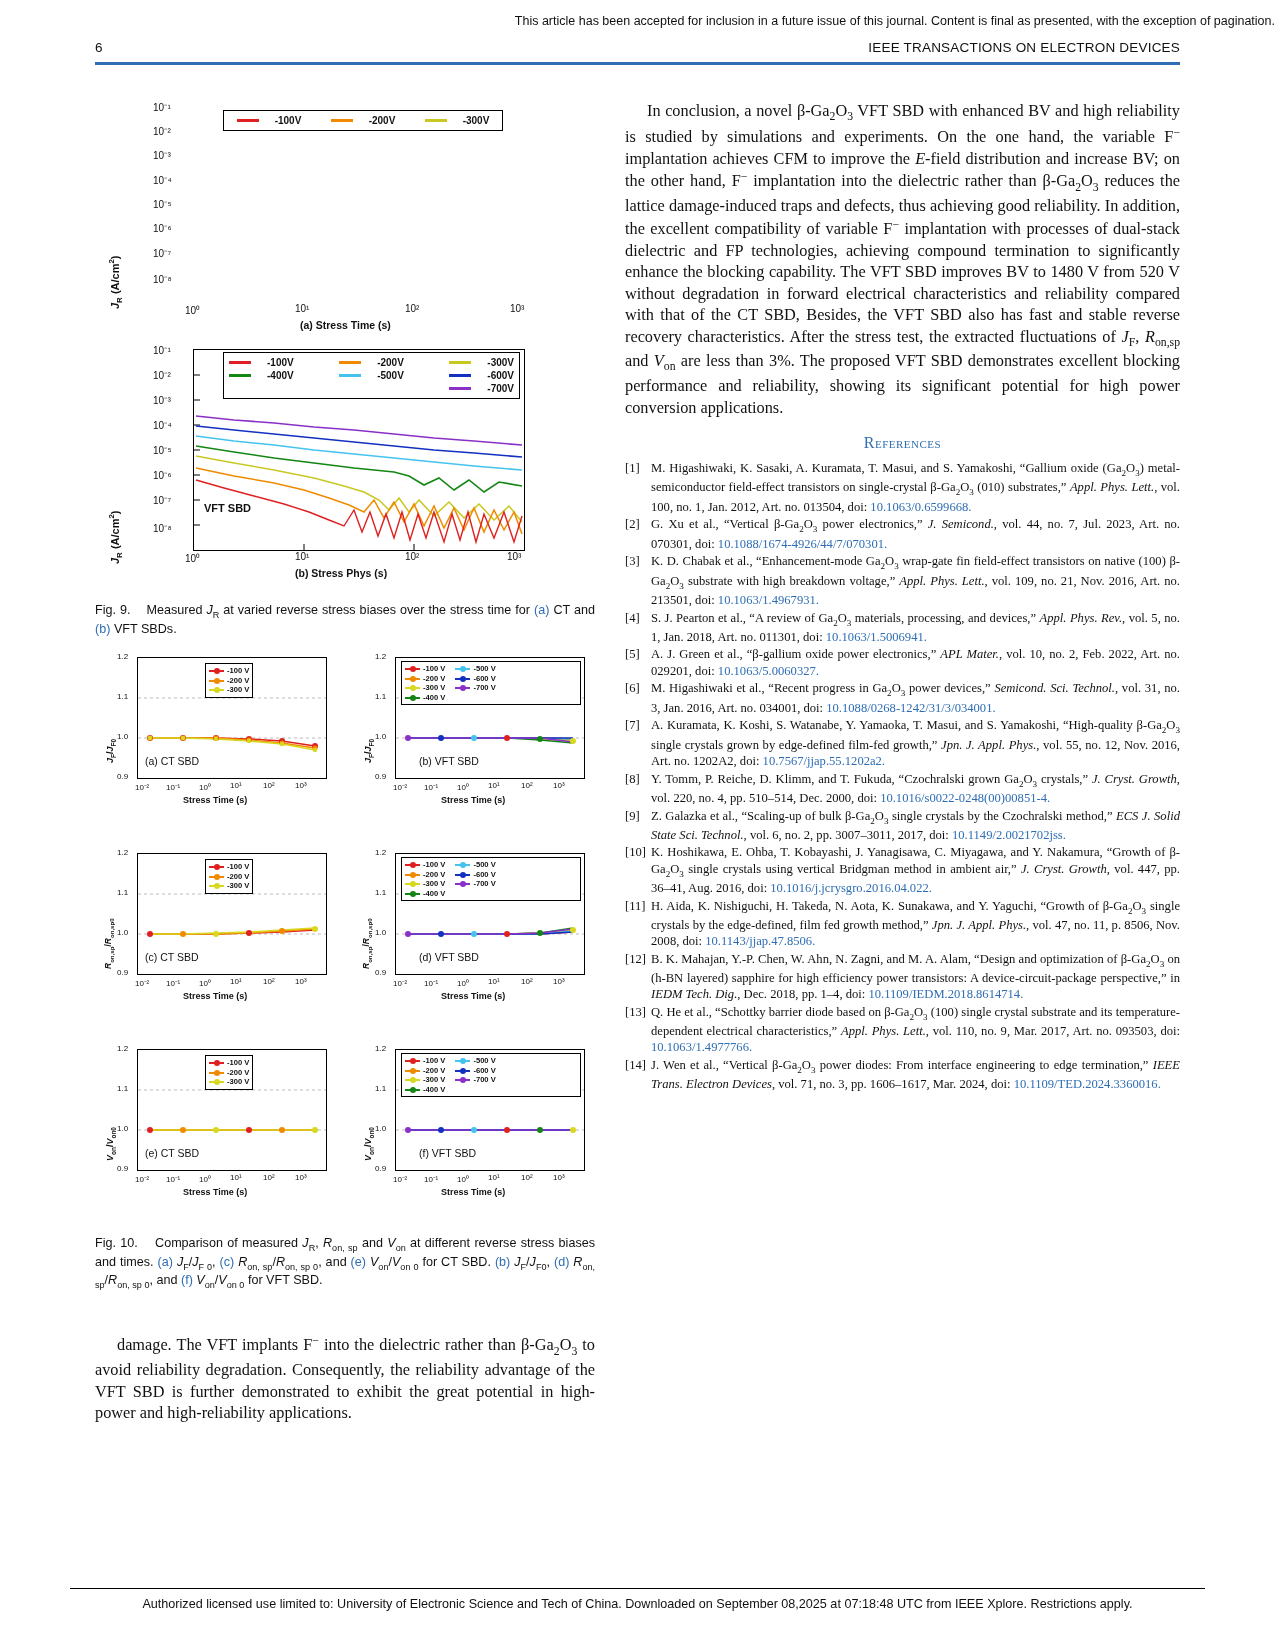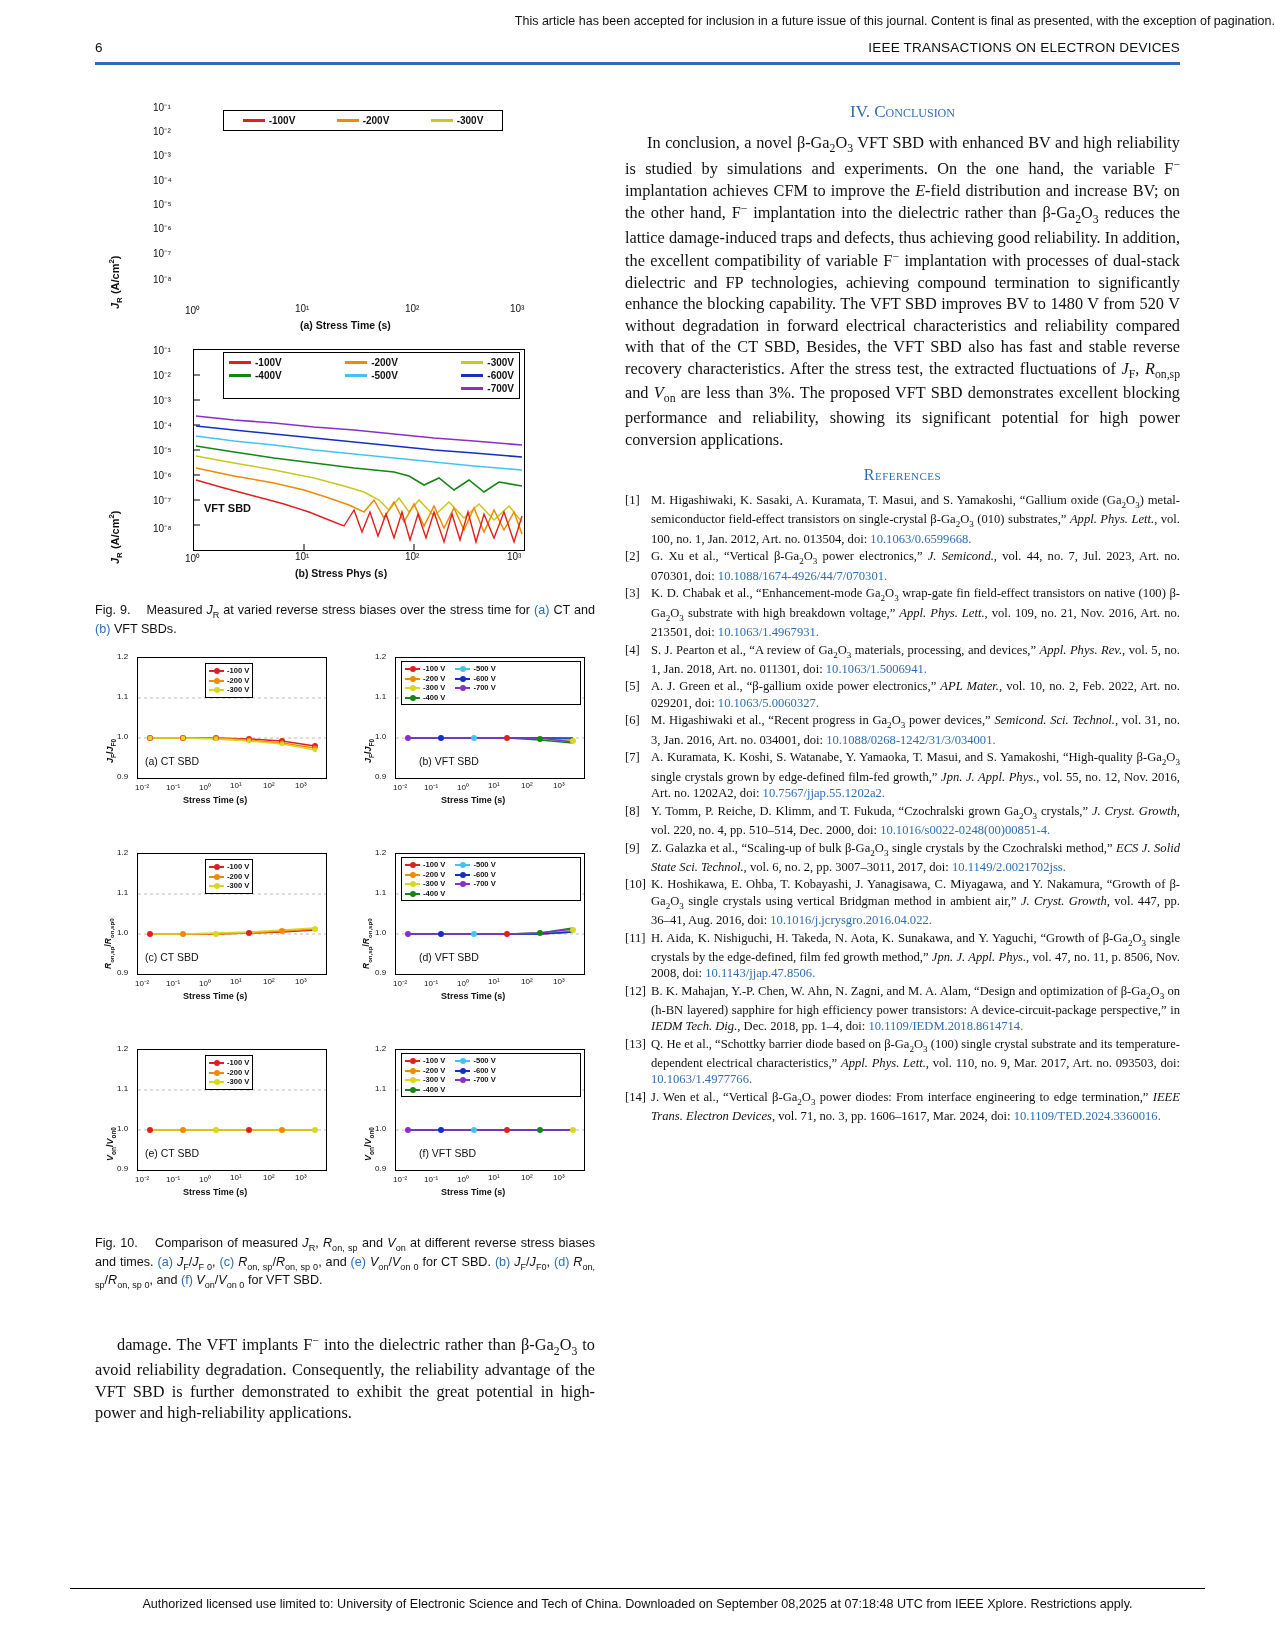--- a/index.html
+++ b/index.html
@@ -72,21 +72,21 @@
   .ylab{
     position:absolute;font-family:"Liberation Sans", sans-serif;font-weight:bold;
     font-size:11px;transform:rotate(-90deg);transform-origin:left top;white-space:nowrap;
   }
   .tick{position:absolute;font-family:"Liberation Sans",sans-serif;font-size:10px;}
   .legbox{
     position:absolute;background:#fff;border:1.2px solid #000;
     font-family:"Liberation Sans", sans-serif;font-size:10px;font-weight:bold;
     padding:3px 5px;
   }
-  .legrow{display:flex;align-items:center;gap:4px;margin:1px 0;}
+  .legrow{display:flex;align-items:center;gap:16px;margin:1px 0;}
   .legline{display:inline-block;width:22px;height:3px;}
   .inlbl{
     position:absolute;font-family:"Liberation Sans",sans-serif;
     font-weight:bold;font-size:11px;
   }
 
   
   .fig10{position:relative;width:500px;height:580px;margin-top:14px;}
   .mini{position:absolute;}
   .mini .frame{position:absolute;border:1.3px solid #000;background:#fff;}
@@ -652,24 +652,20 @@
       <span>Comparison of measured <i>J</i><sub>R</sub>, <i>R</i><sub>on, sp</sub> and <i>V</i><sub>on</sub> at different reverse stress biases and times. </span><span class="blue">(a)</span><span> <i>J</i><sub>F</sub>/<i>J</i><sub>F 0</sub>, </span><span class="blue">(c)</span><span> <i>R</i><sub>on, sp</sub>/<i>R</i><sub>on, sp 0</sub>, and </span><span class="blue">(e)</span><span> <i>V</i><sub>on</sub>/<i>V</i><sub>on 0</sub> for CT SBD. </span><span class="blue">(b)</span><span> <i>J</i><sub>F</sub>/<i>J</i><sub>F0</sub>, </span><span class="blue">(d)</span><span> <i>R</i><sub>on, sp</sub>/<i>R</i><sub>on, sp 0</sub>, and </span><span class="blue">(f)</span><span> <i>V</i><sub>on</sub>/<i>V</i><sub>on 0</sub> for VFT SBD.</span>
     </div>
 
     <div class="body-par" style="margin-top:42px;">
       damage. The VFT implants F<sup>−</sup> into the dielectric rather than β-Ga<sub>2</sub>O<sub>3</sub> to avoid reliability degradation. Consequently, the reliability advantage of the VFT SBD is further demonstrated to exhibit the great potential in high-power and high-reliability applications.
     </div>
   </div>
 
   <div class="col-right">
 
-    <div class="sec-head">
-      <span>IV.</span>
-      <span class="sc">Conclusion</span>
-    </div>
 
     <div class="body-par">
       In conclusion, a novel β-Ga<sub>2</sub>O<sub>3</sub> VFT SBD with enhanced BV and high reliability is studied by simulations and experiments. On the one hand, the variable F<sup>−</sup> implantation achieves CFM to improve the <i>E</i>-field distribution and increase BV; on the other hand, F<sup>−</sup> implantation into the dielectric rather than β-Ga<sub>2</sub>O<sub>3</sub> reduces the lattice damage-induced traps and defects, thus achieving good reliability. In addition, the excellent compatibility of variable F<sup>−</sup> implantation with processes of dual-stack dielectric and FP technologies, achieving compound termination to significantly enhance the blocking capability. The VFT SBD improves BV to 1480 V from 520 V without degradation in forward electrical characteristics and reliability compared with that of the CT SBD, Besides, the VFT SBD also has fast and stable reverse recovery characteristics. After the stress test, the extracted fluctuations of <i>J</i><sub>F</sub>, <i>R</i><sub>on,sp</sub> and <i>V</i><sub>on</sub> are less than 3%. The proposed VFT SBD demonstrates excellent blocking performance and reliability, showing its significant potential for high power conversion applications.
     </div>
 
     <div class="refs-head">References</div>
 
     <div>
       <div class="ref">
           <span class="num">[1]</span>

